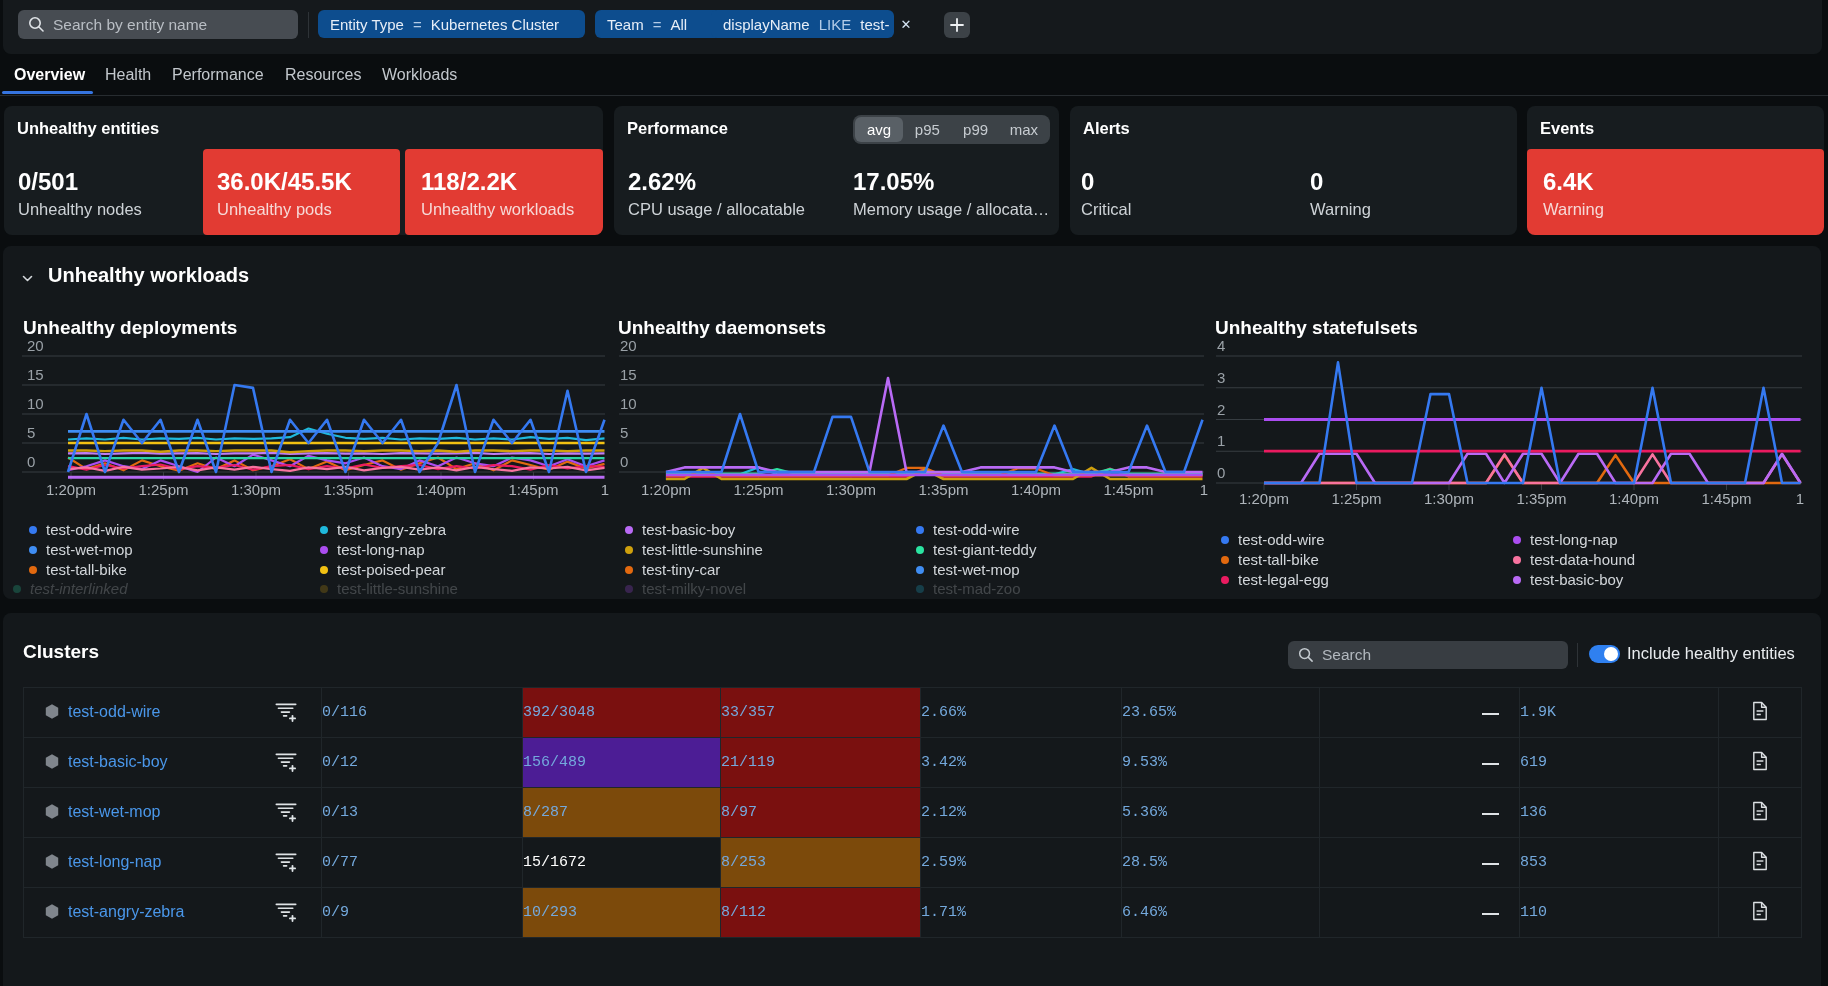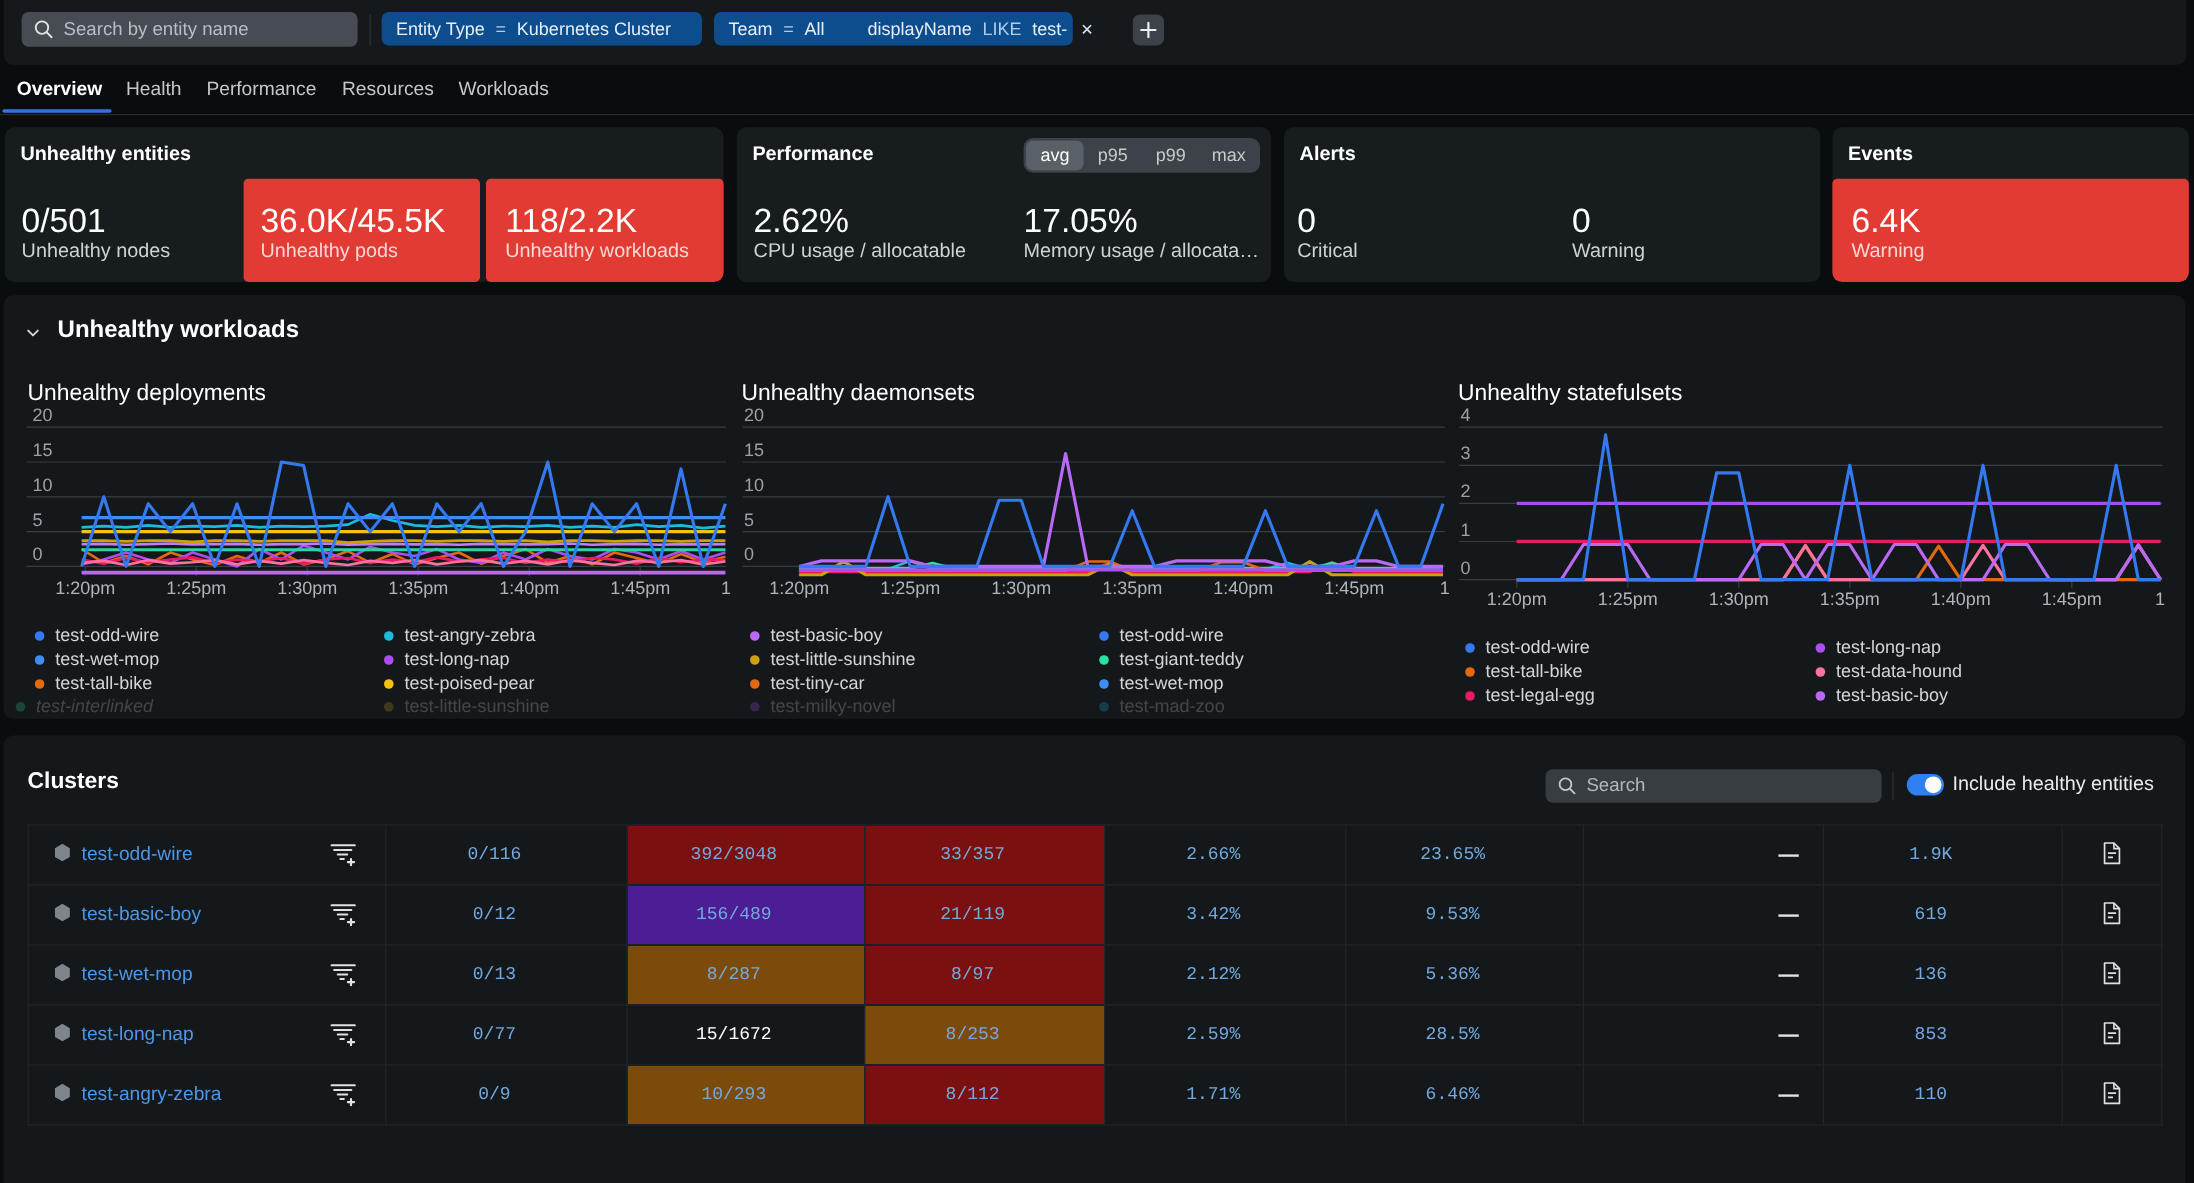--- a/index.html
+++ b/index.html
@@ -14,50 +14,50 @@
 .pill .x { color:#d5e4f4; margin-left:11px; font-size:13px; }
 #plusbtn { position:absolute; left:941px; top:12px; width:26px; height:26px; background:#3c4247; border-radius:6px; display:flex; align-items:center; justify-content:center; }
 
 #tabs { position:absolute; left:0; top:54px; width:1828px; height:42px; border-bottom:1px solid #272c30; }
 .tab { position:absolute; top:0; height:42px; line-height:42px; font-size:16px; color:#c3c8cd; }
 .tab.active { color:#fff; font-weight:bold; }
 #underline { position:absolute; left:2px; top:37px; width:91px; height:3px; background:#3574e0; border-radius:2px; }
 
 .card { position:absolute; top:106px; height:129px; background:#171c1f; border-radius:8px; }
 .cardtitle { position:absolute; left:13px; top:13px; font-size:16.5px; font-weight:bold; color:#fff; }
-.statnum { position:absolute; top:62px; font-size:28px; font-weight:normal; color:#fff; }
+.statnum { position:absolute; top:62px; font-size:24px; font-weight:bold; color:#fff; }
 .statlab { position:absolute; top:94px; font-size:16.5px; color:#ced3d7; }
 .redbox { position:absolute; background:#e23b33; border-radius:4px; }
 .onred { color:#f6d9d7; }
 
 #seg { position:absolute; left:853px; top:115px; width:197px; height:29px; background:#3c4247; border-radius:8px; display:flex; align-items:center; padding:0 2px; }
 .segitem { flex:1; text-align:center; font-size:15px; color:#c6cbd0; height:25px; line-height:25px; }
 .segitem.sel { background:#596066; border-radius:6px; color:#fff; }
 
 #section { position:absolute; left:3px; top:246px; width:1818px; height:353px; background:#14181b; border-radius:8px; overflow:hidden; }
 #sectitle { position:absolute; left:45px; top:18px; font-size:20px; font-weight:bold; color:#fff; }
 #chev { position:absolute; left:18px; top:25px; }
-.ctitle { position:absolute; top:71px; font-size:19px; font-weight:normal; color:#fff; }
+.ctitle { position:absolute; top:71px; font-size:19px; font-weight:bold; color:#fff; }
 .li { position:absolute; height:17px; display:flex; align-items:center; font-size:15px; color:#d2d6da; white-space:nowrap; }
 .dot { width:8px; height:8px; border-radius:50%; margin-right:9px; flex:none; }
 
 #clusters { position:absolute; left:3px; top:613px; width:1818px; height:373px; background:#14181b; border-radius:8px 8px 0 0; overflow:hidden; }
 #cltitle { position:absolute; left:20px; top:28px; font-size:19px; font-weight:bold; color:#fff; }
 #clsearch { position:absolute; left:1285px; top:28px; width:280px; height:28px; background:#383d42; border-radius:6px; display:flex; align-items:center; padding-left:10px; }
 #clsearch span { color:#b2b8be; font-size:15.5px; margin-left:8px; }
 #cldiv { position:absolute; left:1574px; top:30px; width:1px; height:24px; background:#2e3337; }
 #toggle { position:absolute; left:1586px; top:32px; width:31px; height:18px; background:#2f80f0; border-radius:10px; }
 #toggle .knob { position:absolute; right:2px; top:2px; width:14px; height:14px; background:#fff; border-radius:50%; }
 #toglab { position:absolute; left:1624px; top:31px; font-size:16.5px; color:#e9ecef; }
 
 #tbl { position:absolute; left:20px; top:74px; width:1778px; border-collapse:collapse; table-layout:fixed; }
 #tbl th { height:52px; font-size:15.5px; color:#fff; text-align:left; padding-left:20px; font-weight:bold; border:1px solid #2a2f34; border-bottom:1px solid #2a2f34; white-space:nowrap; overflow:hidden; }
 #tbl td { height:50px; border:1px solid #20262a; font-size:15px; white-space:nowrap; overflow:hidden; }
 #tbl { border:1px solid #2a2f34; }
-td.num { font-family:"Liberation Mono",monospace; color:#74a9dd; text-align:center; padding-right:20px; font-size:15px; }
+td.num { font-family:"Liberation Mono",monospace; color:#74a9dd; text-align:left; padding-right:20px; font-size:15px; }
 td.num.bright { color:#ffffff; }
 td.dash { text-align:right; padding-right:20px; }
 td.dash i { display:inline-block; width:17px; height:2px; background:#dfe3e6; vertical-align:middle; }
 td.logs { text-align:center; }
 td.c-cluster { position:relative; padding-left:20px; }
 .hexi { display:inline-block; vertical-align:middle; margin-right:8px; }
 .clink { color:#4a97ea; font-size:16px; vertical-align:middle; }
 .ficon { position:absolute; right:24px; top:15px; }
 </style></head>
 <body>

